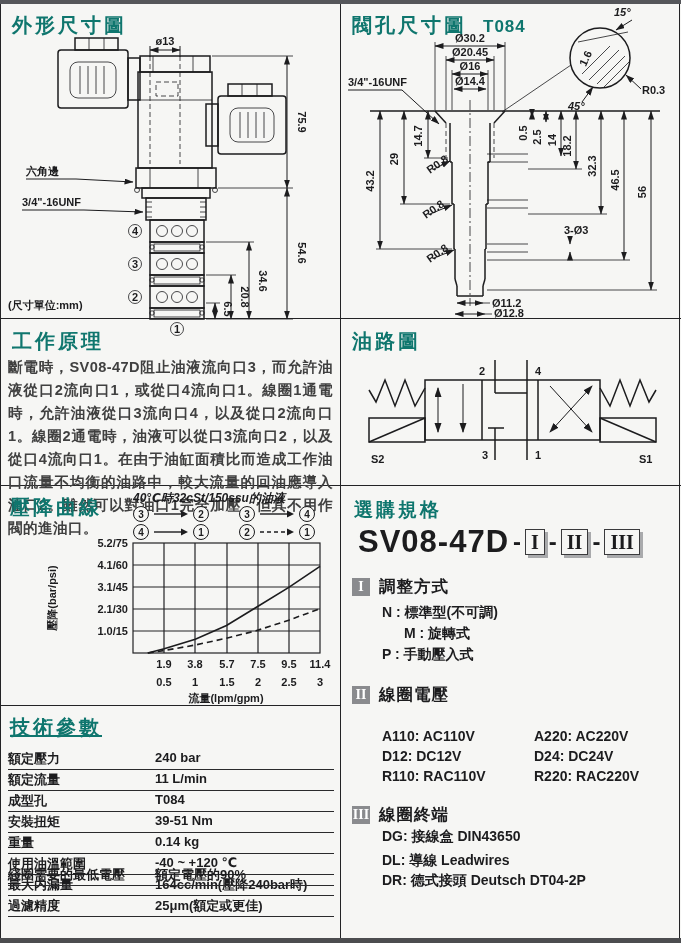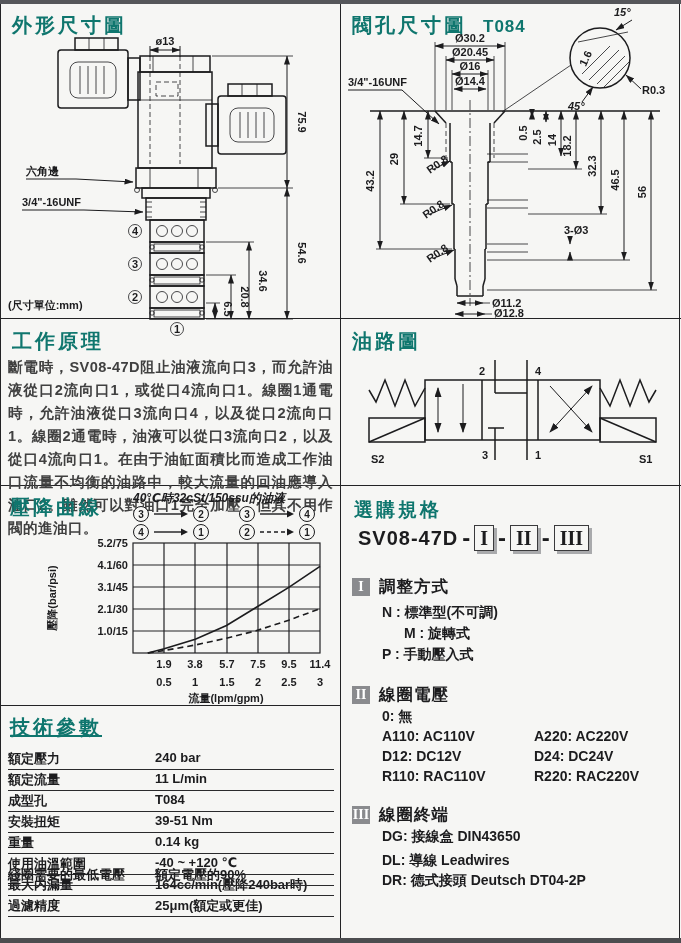--- a/index.html
+++ b/index.html
@@ -21,21 +21,21 @@
   .principle-text{position:absolute;font-size:14.6px;line-height:23px;font-weight:600;
         color:#404040;text-align:justify;letter-spacing:0.4px;}
   .cond{position:absolute;font-size:12px;font-weight:bold;}
   .leg-row{position:absolute;display:flex;column-gap:30px;}
   .leg-item{display:inline-flex;align-items:center;gap:5px;}
   .cnum{display:inline-flex;width:14px;height:14px;border:1.3px solid #1c1c1e;border-radius:50%;
         font-size:10px;font-weight:bold;align-items:center;justify-content:center;background:#f6f6f4;}
   .leg-arrow line{stroke:#1c1c1e;stroke-width:1.4;}
   .leg-arrow path{fill:#1c1c1e;}
   .model-row{position:absolute;display:flex;align-items:center;gap:4px;}
-  .model-text{font-size:20px;font-weight:bold;letter-spacing:1px;}
+  .model-text{font-size:31px;font-weight:bold;letter-spacing:1px;}
   .model-dash{font-size:24px;font-weight:bold;}
   .codebox{display:inline-block;border:1.7px solid #3a3a3c;box-shadow:3px 3px 0 #a9aaac;
         padding:0 5px;font-family:"Liberation Serif","DejaVu Serif",serif;font-weight:bold;
         font-size:20px;line-height:24px;background:#f6f6f4;}
   .sec-head{position:absolute;display:flex;align-items:center;gap:9px;}
   .numbox{display:inline-block;width:18px;height:18px;background:#8a8b8e;color:#fff;
         font-family:"Liberation Serif","DejaVu Serif",serif;font-weight:bold;font-size:14px;
         text-align:center;line-height:18px;}
   .sec-title{font-size:16.5px;font-weight:bold;letter-spacing:1px;}
   .opt{position:absolute;font-size:14px;font-weight:600;white-space:nowrap;}
@@ -489,24 +489,20 @@
     <span class="sec-title">調整方式</span>
   </div>
   <div class="opt" style="left:382px;top:604px;">N : 標準型(不可調)</div>
   <div class="opt" style="left:364px;top:625px;padding-left:40px;">M : 旋轉式</div>
   <div class="opt" style="left:382px;top:646px;">P : 手動壓入式</div>
 
   <div class="sec-head" style="left:352px;top:684px;">
     <span class="numbox">II</span>
     <span class="sec-title">線圈電壓</span>
   </div>
-  <div class="volt-row" style="left:382px;top:708px;">
-    <span>0: 無</span>
-    <span class="volt-right"></span>
-  </div>
   <div class="volt-row" style="left:382px;top:728px;">
     <span>A110: AC110V</span>
     <span class="volt-right">A220: AC220V</span>
   </div>
   <div class="volt-row" style="left:382px;top:748px;">
     <span>D12: DC12V</span>
     <span class="volt-right">D24: DC24V</span>
   </div>
   <div class="volt-row" style="left:382px;top:768px;">
     <span>R110: RAC110V</span>

